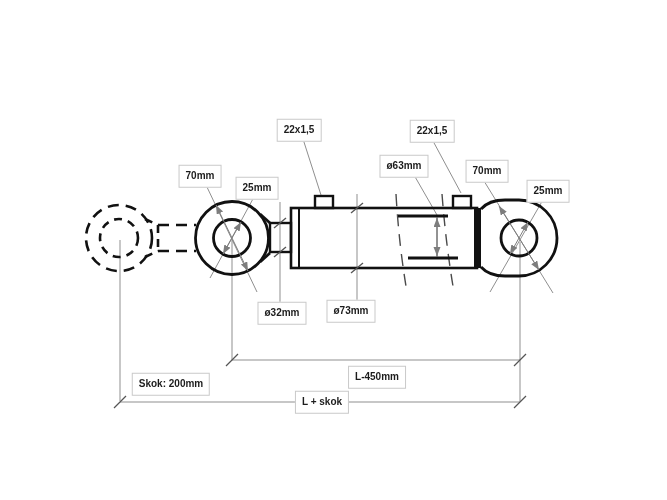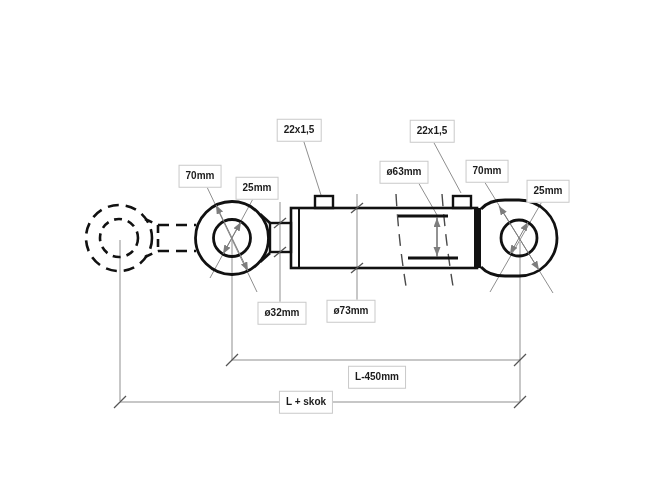--- a/index.html
+++ b/index.html
@@ -109,21 +109,22 @@
       <line x1="274" y1="257" x2="286" y2="247"></line>
       <line x1="351" y1="213" x2="363" y2="203"></line>
       <line x1="351" y1="273" x2="363" y2="263"></line>
     </g>
   </svg>
 
   <div class="lbl" style="left:299px;top:130px">22x1,5</div>
   <div class="lbl" style="left:432px;top:131px">22x1,5</div>
   <div class="lbl" style="left:200px;top:176px">70mm</div>
   <div class="lbl" style="left:257px;top:188px">25mm</div>
-  <div class="lbl" style="left:404px;top:172px">ø63mm</div>
+  <div class="lbl" style="left:404px;top:166px">ø63mm</div>
   <div class="lbl" style="left:487px;top:171px">70mm</div>
   <div class="lbl" style="left:548px;top:191px">25mm</div>
   <div class="lbl" style="left:282px;top:313px">ø32mm</div>
   <div class="lbl" style="left:351px;top:311px">ø73mm</div>
   <div class="lbl" style="left:377px;top:377px">L-450mm</div>
-  <div class="lbl" style="left:306px;top:402px">L + skok</div>
+  <div class="lbl" style="left:171px;top:384px">Skok: 200mm</div>
+  <div class="lbl" style="left:322px;top:402px">L + skok</div>
 
 </div>
 
 </body></html>

